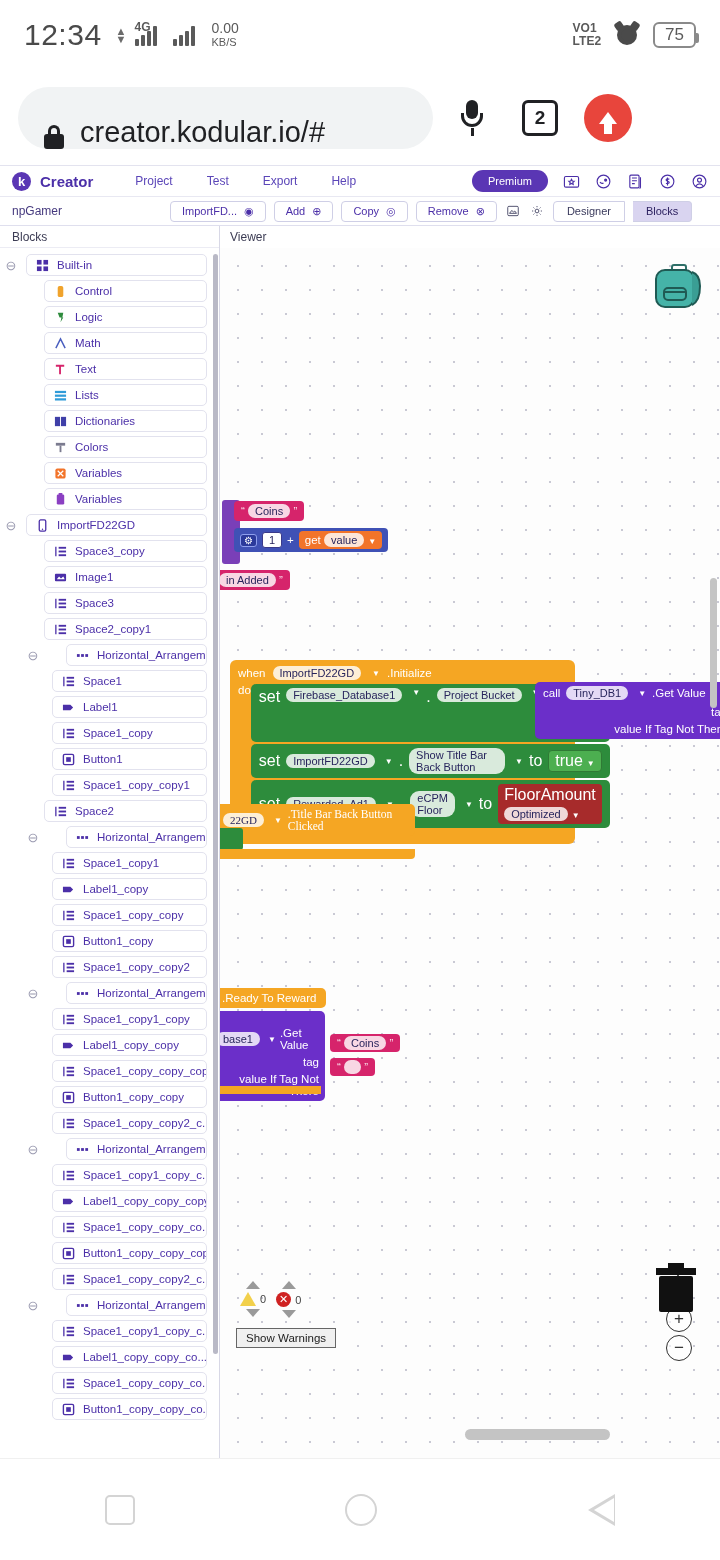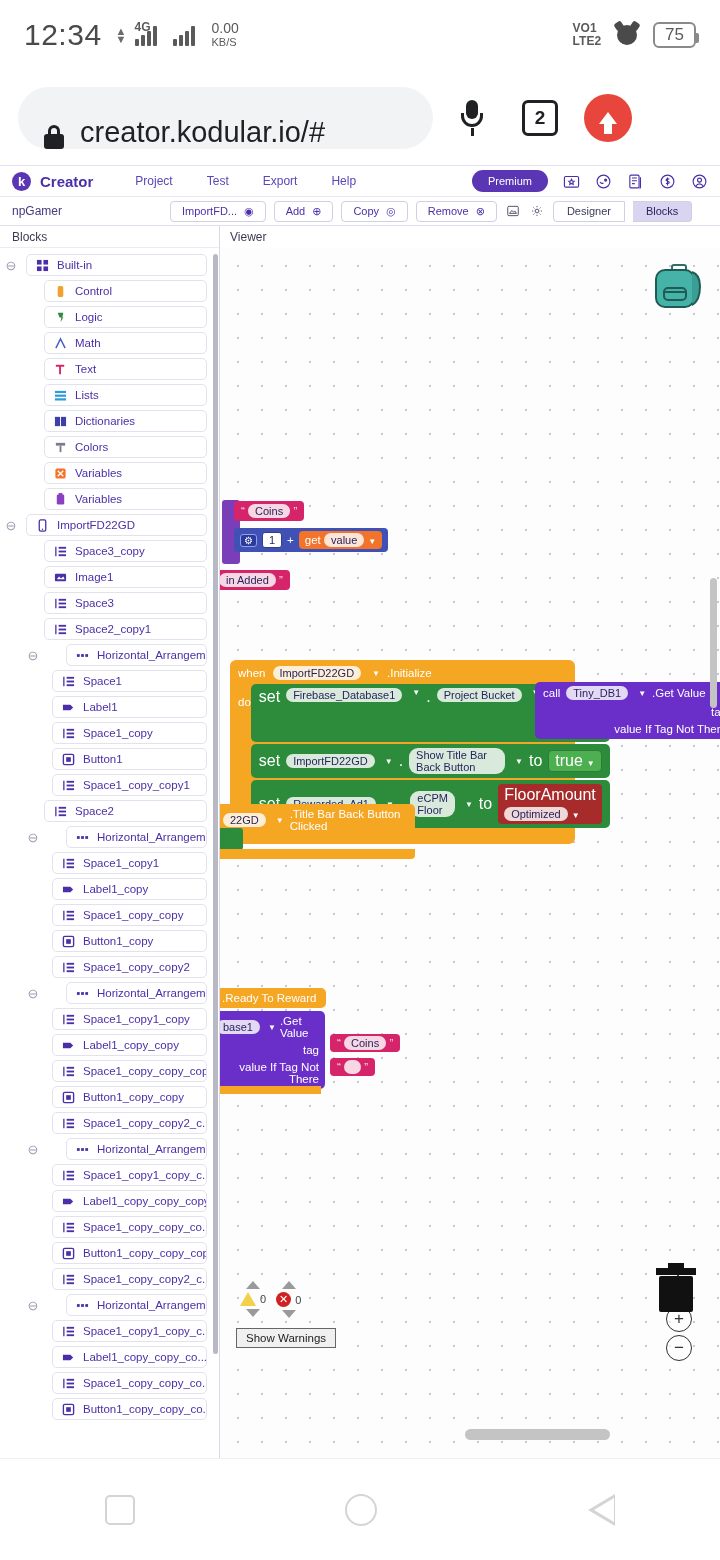--- a/index.html
+++ b/index.html
@@ -881,21 +881,21 @@
         </div>
 
         <div style="position:absolute;left:10px;top:412px;width:345px;background:#f5a623;border-radius:6px;padding:4px 0 16px 0;">
           <div style="display:flex;align-items:center;gap:7px;padding:2px 8px 4px 8px;font-size:11.5px;color:#fff;">
             <span>when</span>
             <span class="field">ImportFD22GD</span>
               <span class="dd" style="color:#fff">▼</span>
             <span>.Initialize</span>
           </div>
           <div style="display:flex;">
-            <div style="width:26px;color:#fff;font-size:11.5px;padding-left:8px;margin-top:12px;">do</div>
+            <div style="width:26px;color:#fff;font-size:11.5px;padding-left:8px;">do</div>
             <div style="flex:1;">
 
               <div style="background:#2d8c3c;border-radius:5px;padding:4px 8px;height:58px;display:flex;align-items:flex-start;gap:6px;color:#fff;">
                 <span>set</span>
                 <span class="field">Firebase_Database1</span>
                   <span class="dd">▼</span>
                 <span>.</span>
                 <span class="field">Project Bucket</span>
                   <span class="dd">▼</span>
                 <span>to</span>
@@ -935,33 +935,33 @@
           <div style="display:flex;align-items:center;gap:6px;">
             <span>call</span>
             <span class="field">Tiny_DB1</span>
               <span class="dd">▼</span>
             <span>.Get Value</span>
           </div>
           <div style="text-align:right;margin-top:6px;">tag</div>
           <div style="text-align:right;margin-top:5px;">value If Tag Not There</div>
         </div>
 
-        <div style="position:absolute;left:-5px;top:556px;width:200px;background:#f5a623;border-radius:5px;padding:4px 8px;color:#fff;font-size:11.5px;display:flex;align-items:center;gap:6px;">
+        <div style="position:absolute;left:-5px;top:556px;width:200px;background:#f5a623;border-radius:5px;padding:4px 8px;color:#fff;font-size:11.5px;display:flex;align-items:center;gap:6px;font-family:Liberation Serif, serif;">
           <span class="field">22GD</span>
             <span class="dd">▼</span>
           <span>.Title Bar Back Button Clicked</span>
         </div>
         <div style="position:absolute;left:-5px;top:580px;width:28px;height:22px;background:#2d8c3c;border-radius:3px;"></div>
         <div style="position:absolute;left:-5px;top:601px;width:200px;height:10px;background:#f5a623;border-radius:0 0 4px 4px;"></div>
 
         <div style="position:absolute;left:-4px;top:740px;width:110px;background:#f5a623;border-radius:5px;padding:4px 6px;color:#fff;font-size:11.5px;">
           <span>.Ready To Reward</span>
         </div>
         <div style="position:absolute;left:-10px;top:763px;width:115px;background:#6b2fc9;border-radius:5px;padding:4px 6px;color:#fff;font-size:11.5px;">
-          <div style="display:flex;align-items:center;gap:4px;">
+          <div style="display:flex;align-items:center;gap:4px;margin-top:12px;">
             <span class="field">base1</span>
               <span class="dd">▼</span>
             <span>.Get Value</span>
           </div>
           <div style="text-align:right;margin-top:5px;">tag</div>
           <div style="text-align:right;margin-top:5px;">value If Tag Not There</div>
         </div>
         <div class="blk" style="left:110px;top:786px;background:#d6246b;border-radius:4px;padding:2px 7px;">
           <span style="opacity:.85">“</span>
           <span class="field">Coins</span>

